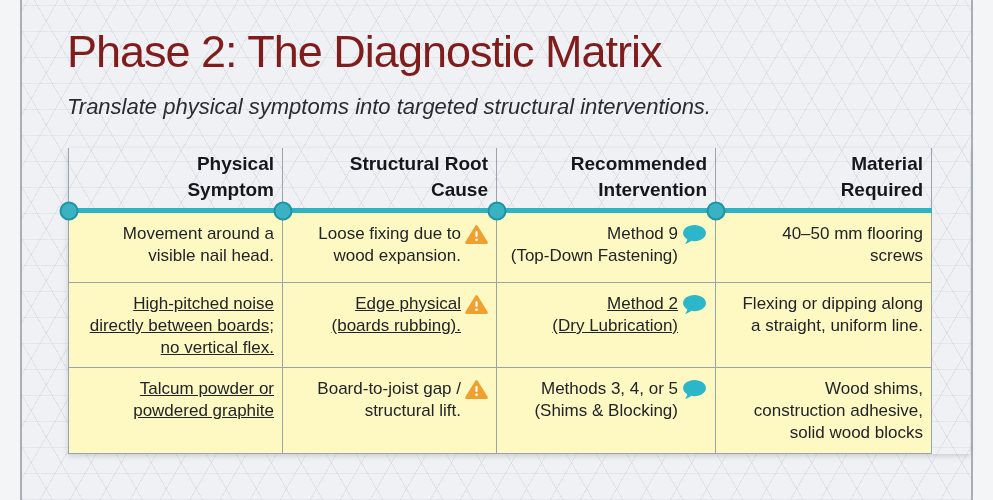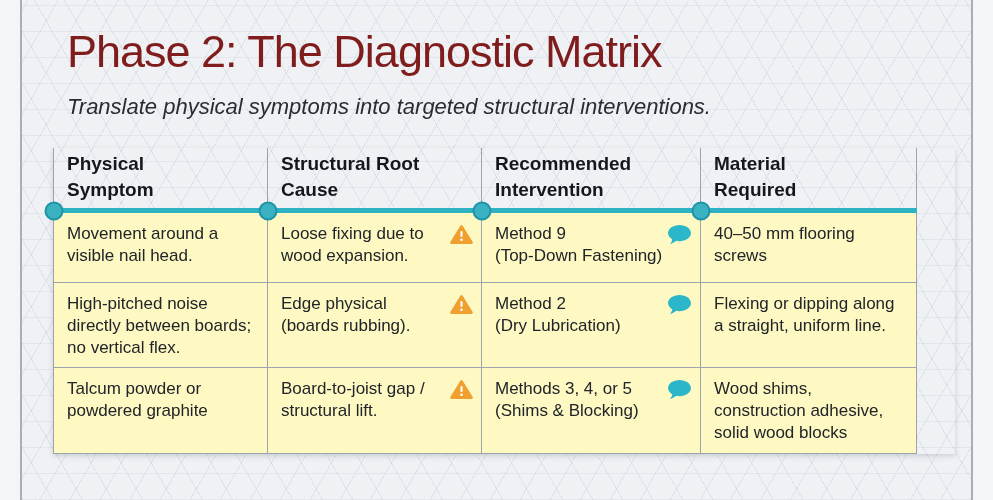--- a/index.html
+++ b/index.html
@@ -26,25 +26,26 @@
     position:absolute; left:67px; top:26px;
     font-size:45px; font-weight:normal; letter-spacing:-1px;
     color:#7f1d1d;
   }
   .subtitle {
     position:absolute; left:67px; top:94px;
     font-size:22px; color:#282c31;font-style:italic;
   }
 
   .matrix {
-    position:absolute; left:53px; top:148px; width:902px;
+    position:absolute; left:68px; top:148px; width:902px;
     display:grid;
     grid-template-columns:214px 214px 219px 216px;
     border-left:1.5px solid #9ba3ad;
     box-shadow:0 2px 5px rgba(110,120,132,0.28);
+    text-align:right;
   }
   .hcell {
     height:60px; padding:3px 8px 0 13px;
     border-right:1.5px solid #9ba3ad;
     font-size:19px; font-weight:bold; line-height:1.35;
     color:#14171c;
   }
   .divider {
     grid-column:1 / -1; position:relative;
     height:5px; background:#2eb3c5;
@@ -58,21 +59,21 @@
     background:#fef9c3;
     border-right:1.5px solid #9ba3ad;
     border-bottom:1.5px solid #9ba3ad;
     padding:10px 8px 8px 13px;
     font-size:17px; line-height:1.3; color:#212429;
     display:flex; align-items:flex-start; justify-content:space-between;
   }
   .cell .ctext { flex:1 1 auto; }
   .cell .icon { flex:0 0 auto; margin-left:4px; margin-top:1px; line-height:0; }
   .r0 { min-height:70px; }
-  .r1 { min-height:84px; }
+  .r1 { min-height:84px;text-decoration:underline; }
   .r2 { min-height:82px; }
 </style>
 </head>
 <body>
 
 <div class="canvas"></div>
 <div class="rule left"></div>
 <div class="rule right"></div>
 
 <h1 class="title">Phase 2: The Diagnostic Matrix</h1>

